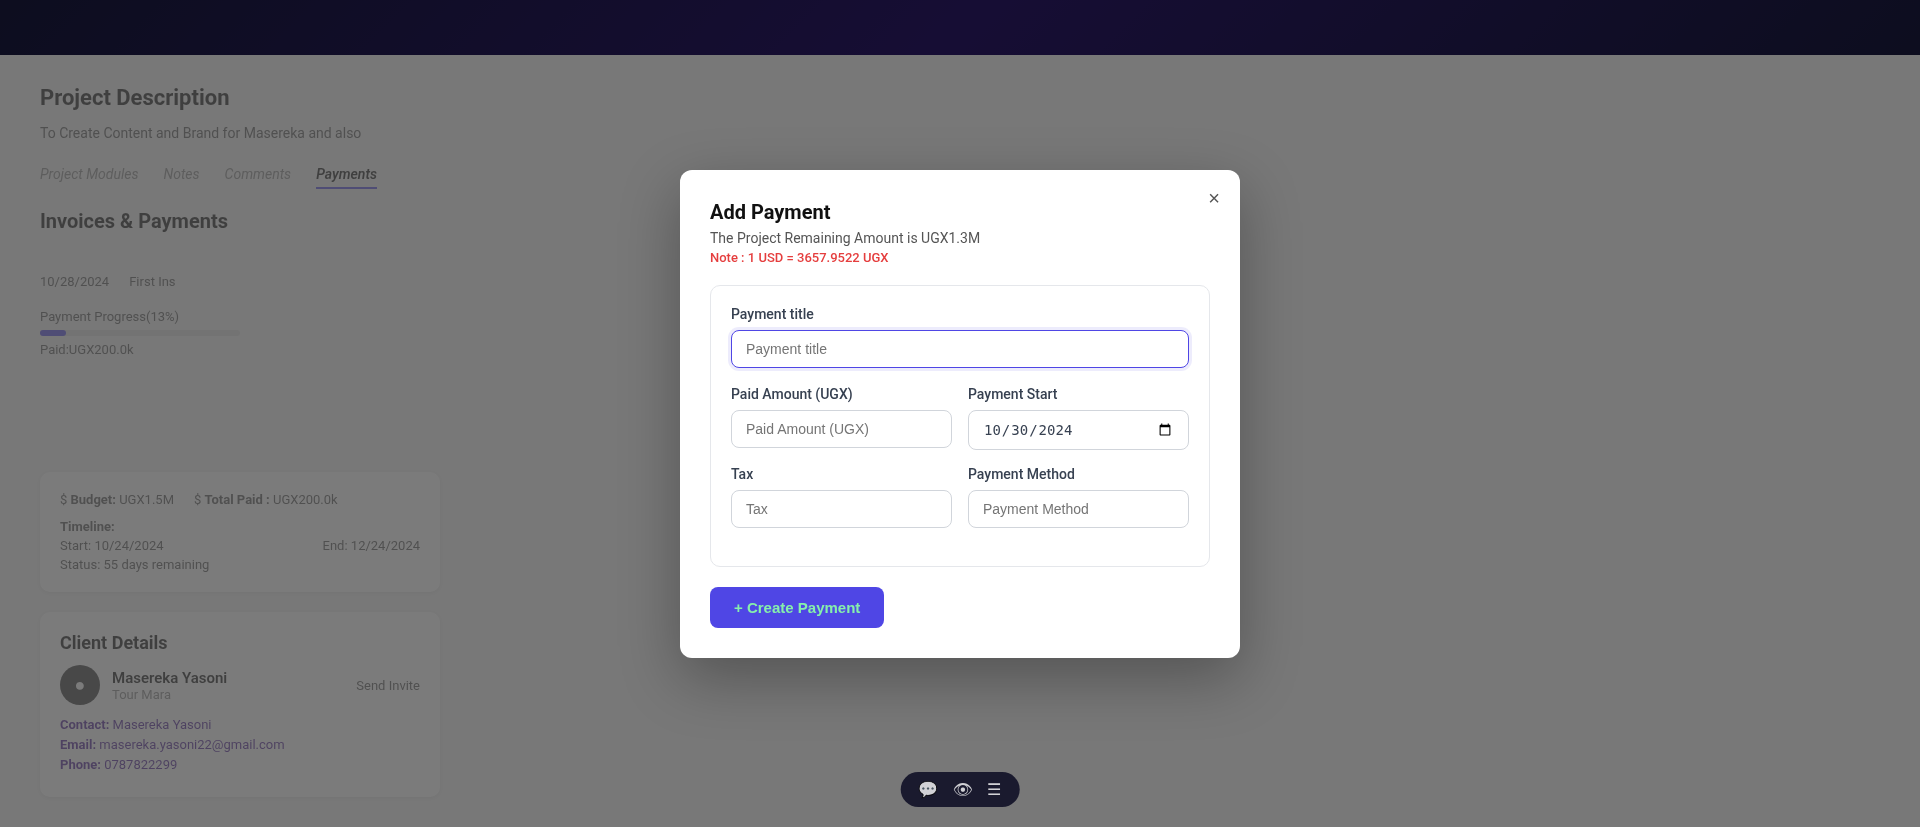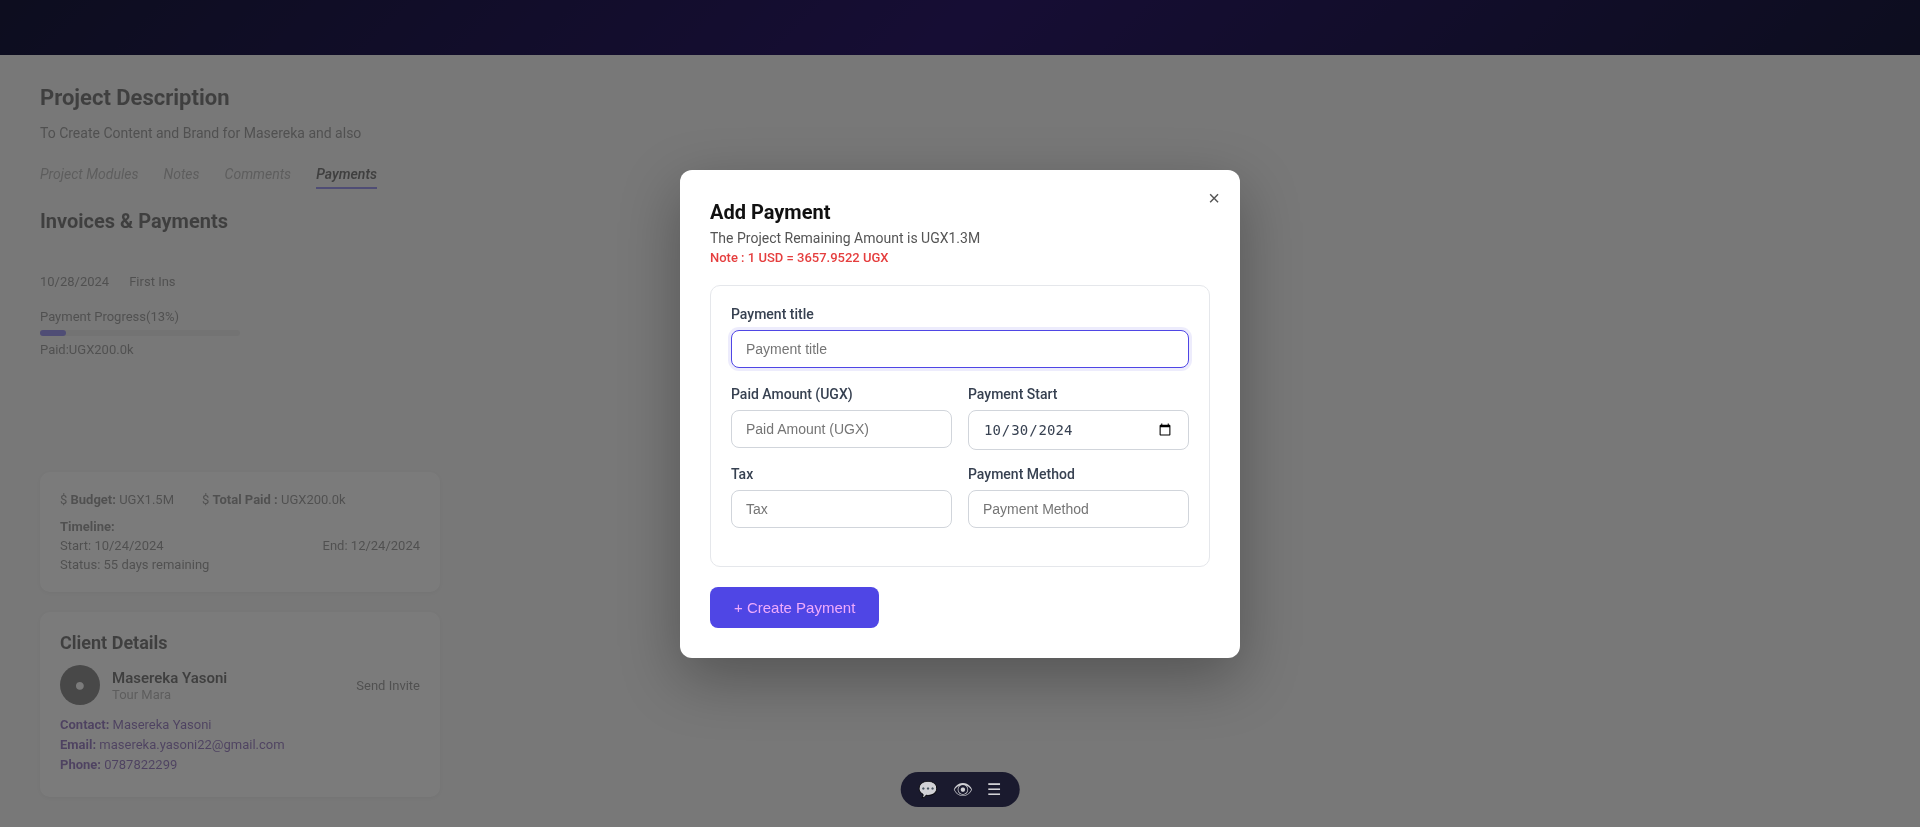--- a/index.html
+++ b/index.html
@@ -138,21 +138,21 @@
 
     .info-title {
       font-size: 20px;
       font-weight: 700;
       color: #111;
       margin-bottom: 12px;
     }
 
     .budget-row {
       display: flex;
-      gap: 28px;
+      gap: 20px;
       font-size: 13px;
       color: #555;
       margin-bottom: 12px;
     }
 
     .timeline-row {
       font-size: 13px;
       color: #555;
     }
 
@@ -312,26 +312,26 @@
       display: flex;
       gap: 16px;
     }
 
     .form-row .form-group {
       flex: 1;
     }
 
     .create-btn {
       background: #4f46e5;
-      color: #f0abfc;
+      color: #86efac;
       border: none;
       border-radius: 8px;
       padding: 12px 24px;
       font-size: 15px;
-      font-weight: 400;
+      font-weight: 700;
       cursor: pointer;
       display: flex;
       align-items: flex-end;
       gap: 8px;
     }
 
     
     .bottom-toolbar {
       position: absolute;
       bottom: 20px;

